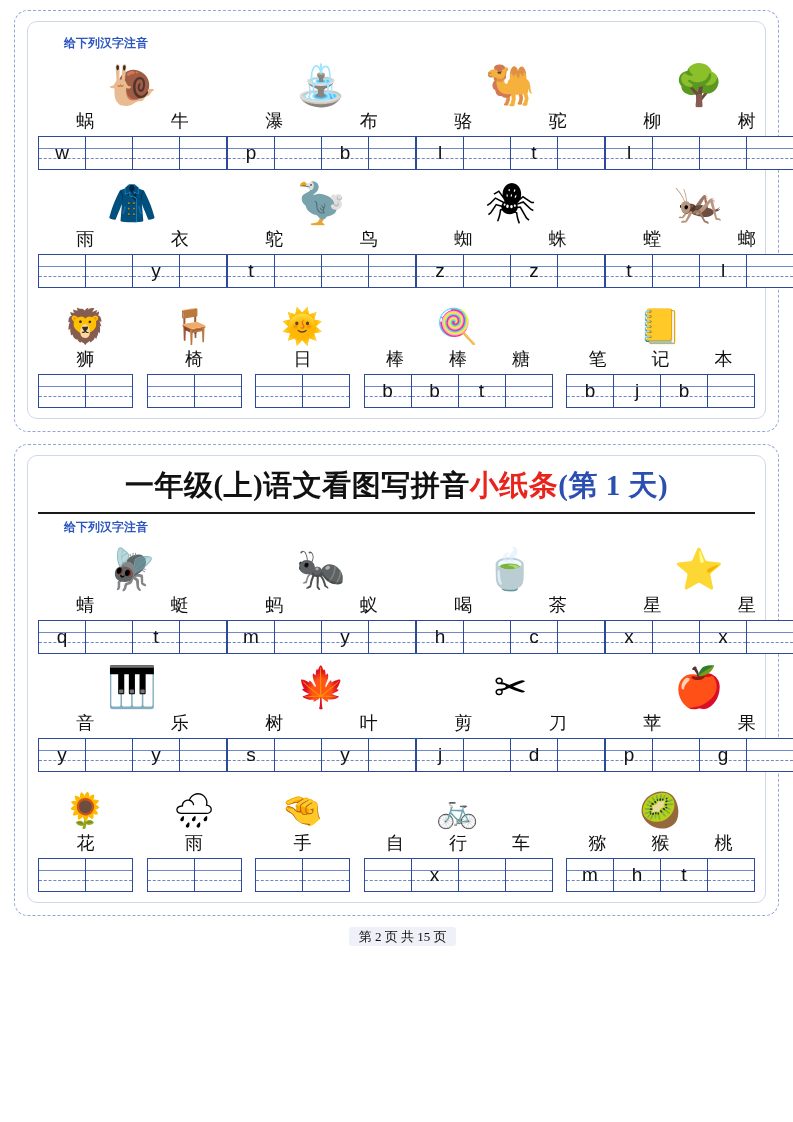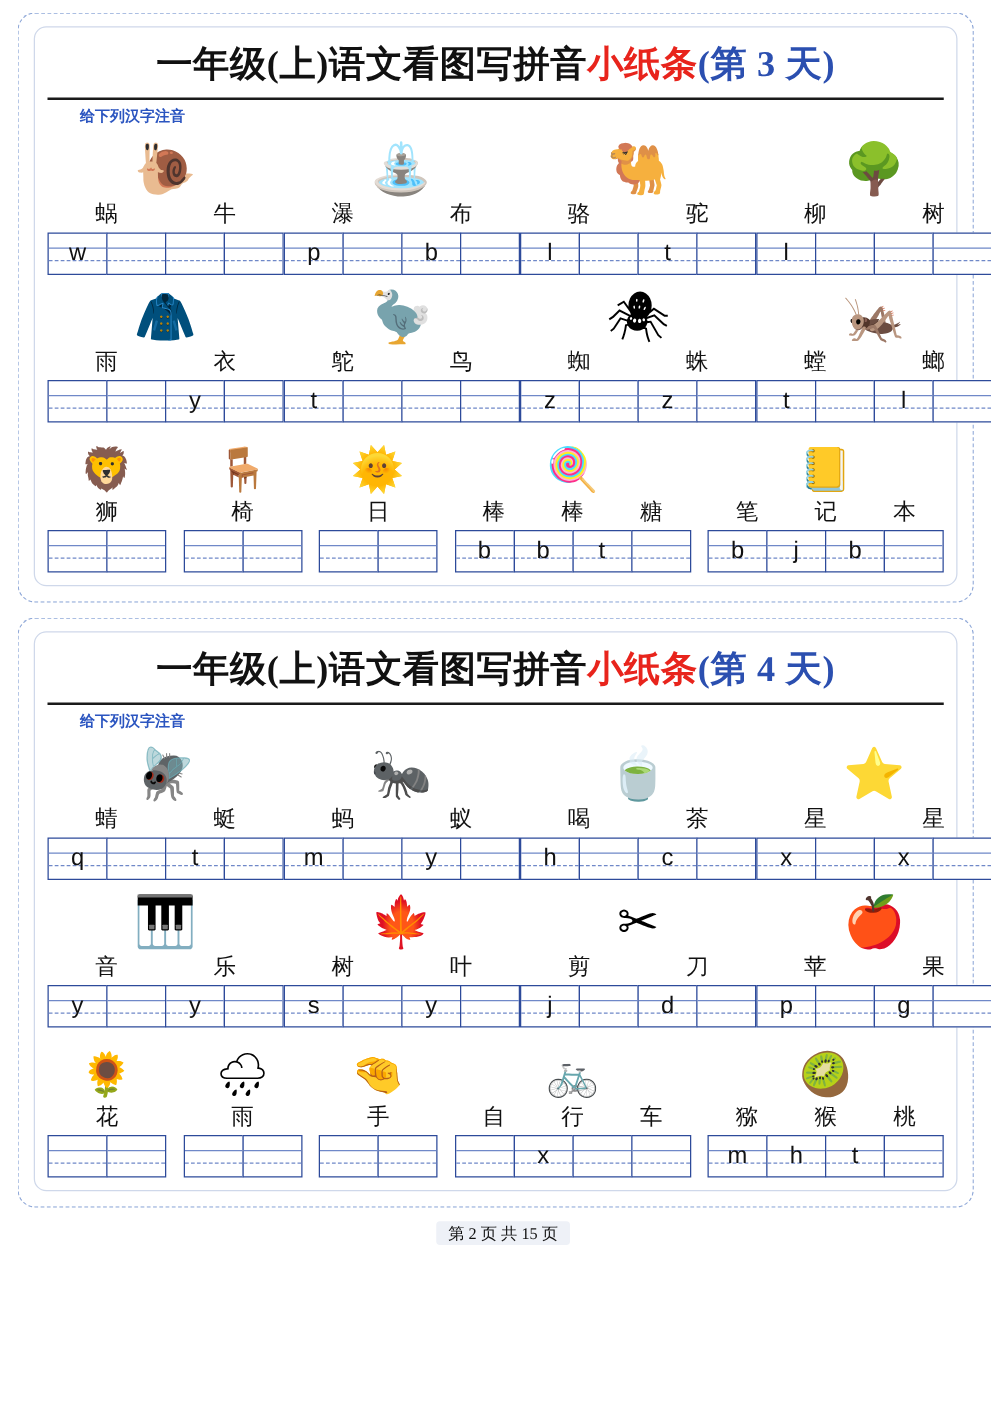--- a/index.html
+++ b/index.html
@@ -125,23 +125,20 @@
     margin-left: 12px;
   }
 </style>
 </head>
 <body>
 
 <div class="page">
   <div id="sheets-host">
       <div class="sheet">
         <div class="sheet-inner">
-          <div class="title-row">
-            <div class="title"><span>一年级(上)语文看图写拼音</span><span class="red">小纸条</span><span class="blue">(第 3 天)</span></div>
-          </div>
           <div class="subtitle">给下列汉字注音</div>
           <div class="grid-row">
             <div class="cellgroup">
               <div class="pic">🐌</div>
               <div class="hanzi">
                 <span>蜗</span>
                 <span>牛</span>
               </div>
               <div class="boxes">
                 <div class="box">
@@ -394,21 +391,21 @@
                   <div class="letter"></div>
                 </div>
               </div>
             </div>
           </div>
         </div>
       </div>
       <div class="sheet">
         <div class="sheet-inner">
           <div class="title-row">
-            <div class="title"><span>一年级(上)语文看图写拼音</span><span class="red">小纸条</span><span class="blue">(第 4 天)</span></div>
+            <div class="title"><span>一年级(上)语文看图写拼音</span><span class="red">小纸条</span><span class="blue">(第 1 天)</span></div>
           </div>
           <div class="subtitle">给下列汉字注音</div>
           <div class="grid-row">
             <div class="cellgroup">
               <div class="pic">🪰</div>
               <div class="hanzi">
                 <span>蜻</span>
                 <span>蜓</span>
               </div>
               <div class="boxes">

